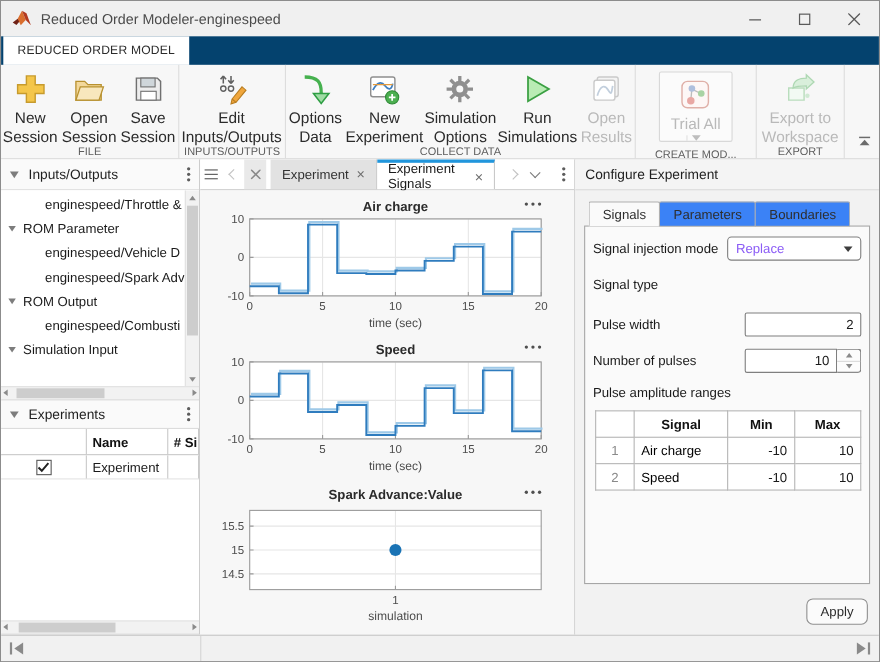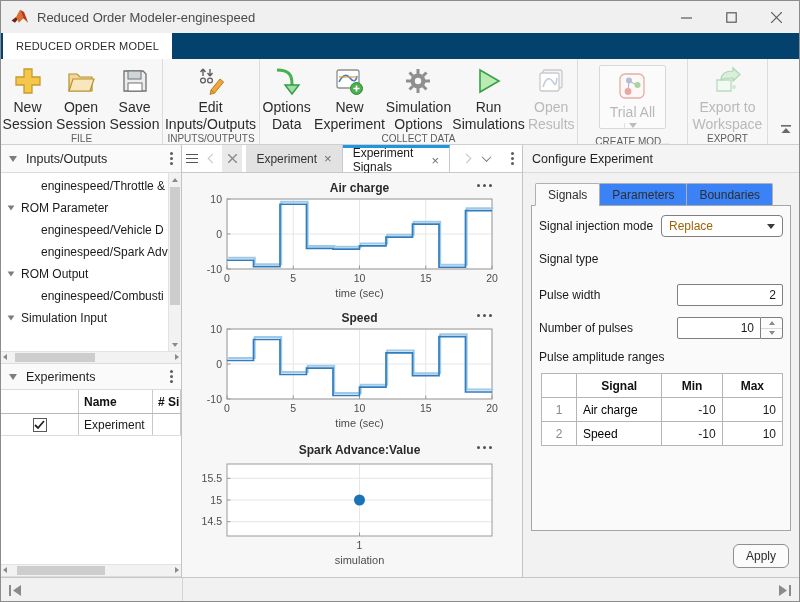--- a/index.html
+++ b/index.html
@@ -90,21 +90,21 @@
 
   
   .cfg-header { height:28px; display:flex; align-items:center; padding:0 9px; font-size:12.5px; color:#1f1f1f; background:#f4f4f4; border-bottom:1px solid #dadada; }
   .cfg-body { position:absolute; left:0; top:28px; right:0; bottom:0; padding:10px 8px 0; }
   .cfg-tabs { display:flex; padding-left:4px; position:relative; z-index:2; }
   .cfg-tab { font-size:12px; color:#2e2e2e; padding:4px 12px 3px; background:#3b82f6; border:1px solid #b0b0b0; border-bottom:1px solid #a6a6a6; border-radius:2px 2px 0 0; margin-right:-1px; }
   .cfg-tab.active { background:#fafafa; border-bottom:1px solid #fafafa; }
   .cfg-box { position:relative; border:1px solid #a6a6a6; background:#fafafa; margin-top:-1px; height:326px; padding:9px 7px 0; }
   .fld { display:flex; align-items:center; height:22px; margin-bottom:11px; }
   .fld-label { flex:1; font-size:12px; color:#1a1a1a; }
-  .dropdown { width:122px; height:22px; background:#fff; border:1px solid #7f7f7f; border-radius:4px; display:flex; align-items:center; padding:0 7px; font-size:12px; color:#a16207; }
+  .dropdown { width:122px; height:22px; background:#fff; border:1px solid #7f7f7f; border-radius:4px; display:flex; align-items:center; padding:0 7px; font-size:12px; color:#8b5cf6; }
   .dd-arrow { margin-left:auto; width:0; height:0; border-left:4.5px solid transparent; border-right:4.5px solid transparent; border-top:5.5px solid #3c3c3c; }
   .txt-input { width:106px; height:22px; border:1px solid #7f7f7f; border-radius:2px; background:#fff; font-size:12px; text-align:right; padding:0 6px; font-family:"Liberation Sans",sans-serif; color:#1a1a1a; }
   .spin-wrap { display:flex; }
   .spin-wrap .txt-input { width:84px; border-radius:2px 0 0 2px; }
   .spinner { width:22px; height:22px; border:1px solid #7f7f7f; border-left:none; border-radius:0 3px 3px 0; background:#fcfcfc; display:flex; flex-direction:column; }
   .spin-btn { flex:1; display:flex; align-items:center; justify-content:center; }
   .spin-btn:first-child { border-bottom:1px solid #d9d9d9; }
   .amp-label { font-size:12px; color:#1a1a1a; margin:3px 0 9px; }
   table.pulse { border-collapse:collapse; background:#fff; margin-left:2px; }
   table.pulse th, table.pulse td { border:1px solid #b5b5b5; font-size:12px; height:24px; padding:0 6px; }

